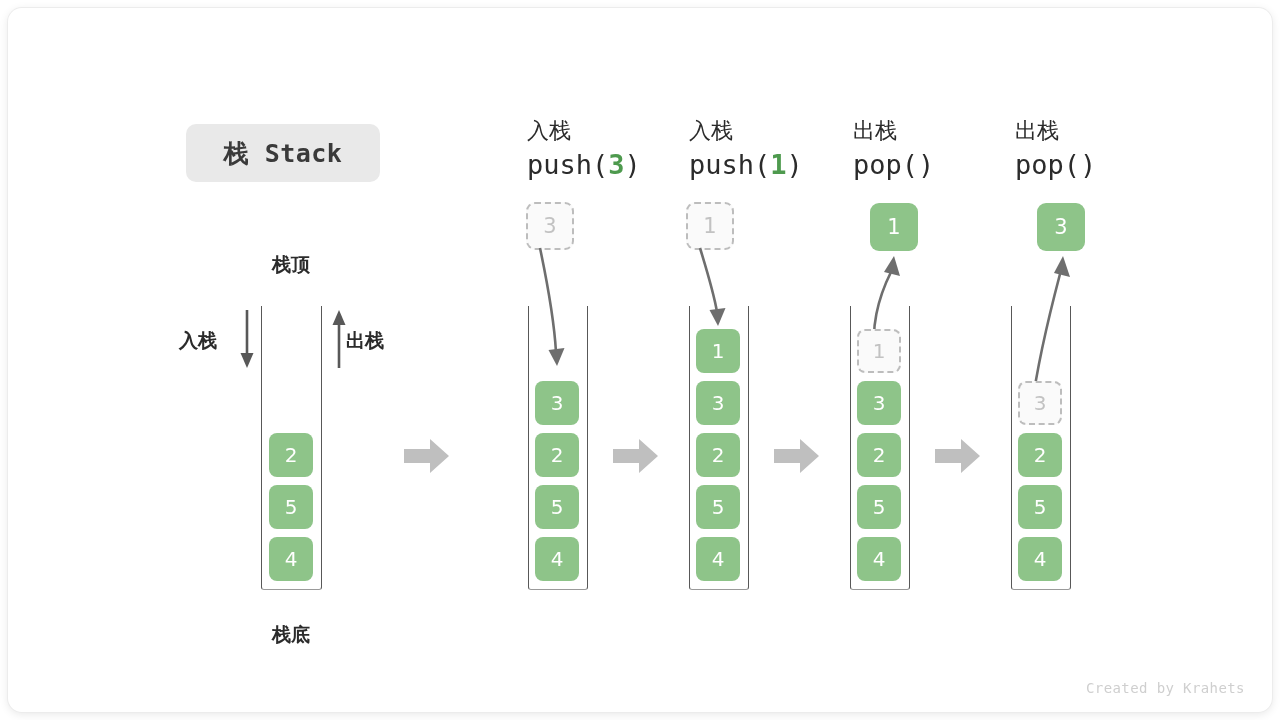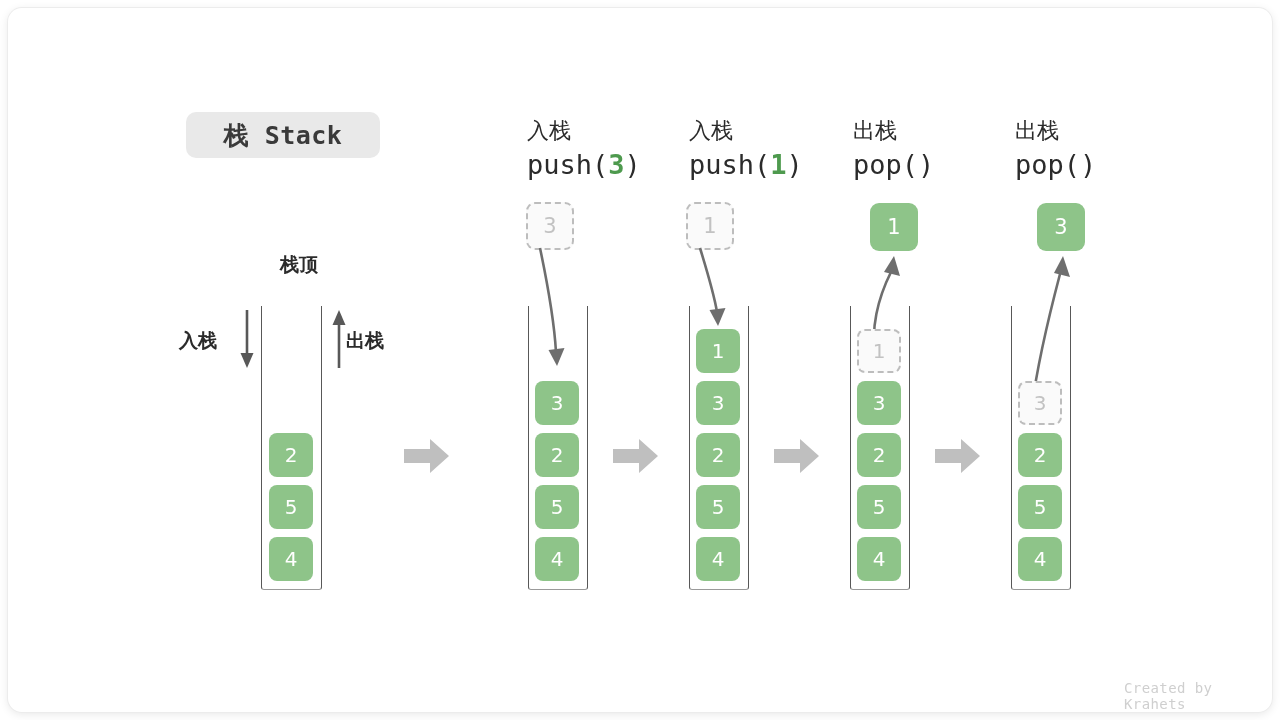--- a/index.html
+++ b/index.html
@@ -14,35 +14,35 @@
     left:8px;top:8px;
     width:1264px;height:704px;
     background:#ffffff;
     border-radius:14px;
     box-shadow:0 0 0 1px #ececec, 0 2px 10px rgba(0,0,0,0.10);
   }
   .abs{position:absolute;}
 
   
   #title-badge{
-    left:178px;top:104px;width:194px;height:46px;
+    left:178px;top:116px;width:194px;height:58px;
     background:#e9e9e9;border-radius:10px;
     display:flex;align-items:center;justify-content:center;
   }
   #title-badge .t{
     font-family:"DejaVu Sans Mono","Liberation Mono",monospace;
     font-size:25px;font-weight:bold;color:#3a3a3a;letter-spacing:0.5px;
   }
 
   
   .cn-bold{
     font-family:"DejaVu Sans","Liberation Sans",sans-serif;
     font-weight:bold;font-size:19px;color:#2b2b2b;
   }
-  #label-top{left:200px;top:244px;width:182px;text-align:center;}
+  #label-top{left:192px;top:244px;width:182px;text-align:center;}
   #label-bottom{left:192px;top:614px;width:182px;text-align:center;}
   #label-push{left:171px;top:320px;}
   #label-pop{left:338px;top:320px;}
 
   
   .col-head{
     font-size:22px;color:#2b2b2b;line-height:1.42;
     white-space:nowrap;
   }
   .col-head .cn{font-family:"DejaVu Sans","Liberation Sans",sans-serif;}
@@ -85,35 +85,36 @@
   }
   .cell.ghost.float{width:48px;height:48px;}
 
   
   .block-arrow{width:46px;height:36px;}
 
   
   #watermark{
     left:1078px;top:672px;
     font-family:"DejaVu Sans Mono","Liberation Mono",monospace;
-    font-size:14px;color:#cfcfcf;letter-spacing:0.4px;margin-left:38px;
+    font-size:14px;color:#cfcfcf;letter-spacing:0.4px;
   }
 
   svg{overflow:visible;}
 </style>
 </head>
 <body>
 
 <div id="canvas">
 
   <div class="abs" id="title-badge">
     <span class="t">栈 Stack</span>
   </div>
 
   <div class="abs cn-bold" id="label-top">栈顶</div>
+  <div class="abs cn-bold" id="label-bottom">栈底</div>
   <div class="abs cn-bold" id="label-push">入栈</div>
   <div class="abs cn-bold" id="label-pop">出栈</div>
 
   <svg class="abs" style="left:226px;top:300px;" width="26" height="62" viewBox="0 0 26 62">
     <line x1="13" y1="2" x2="13" y2="48" stroke="#585858" stroke-width="2.6"></line>
     <polygon points="13,60 6.5,45 19.5,45" fill="#585858"></polygon>
   </svg>
 
   <svg class="abs" style="left:318px;top:300px;" width="26" height="62" viewBox="0 0 26 62">
     <line x1="13" y1="14" x2="13" y2="60" stroke="#585858" stroke-width="2.6"></line>

